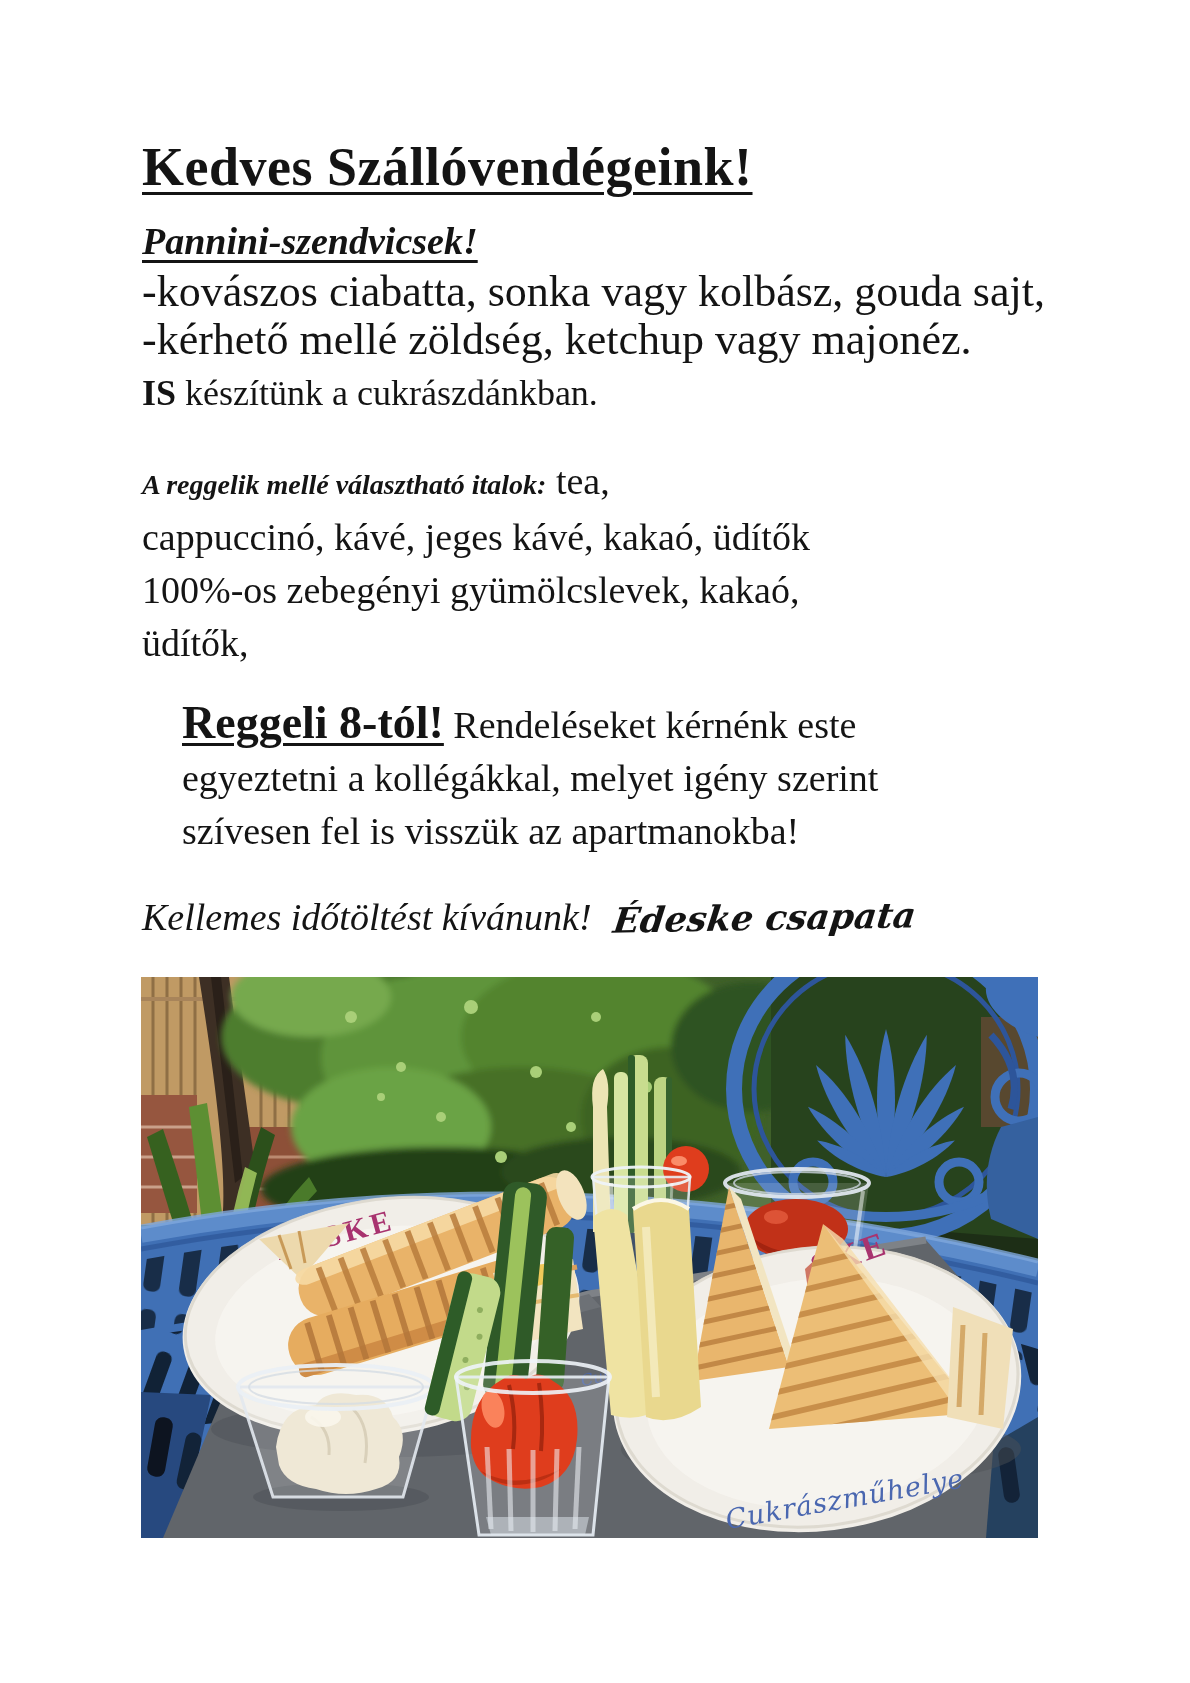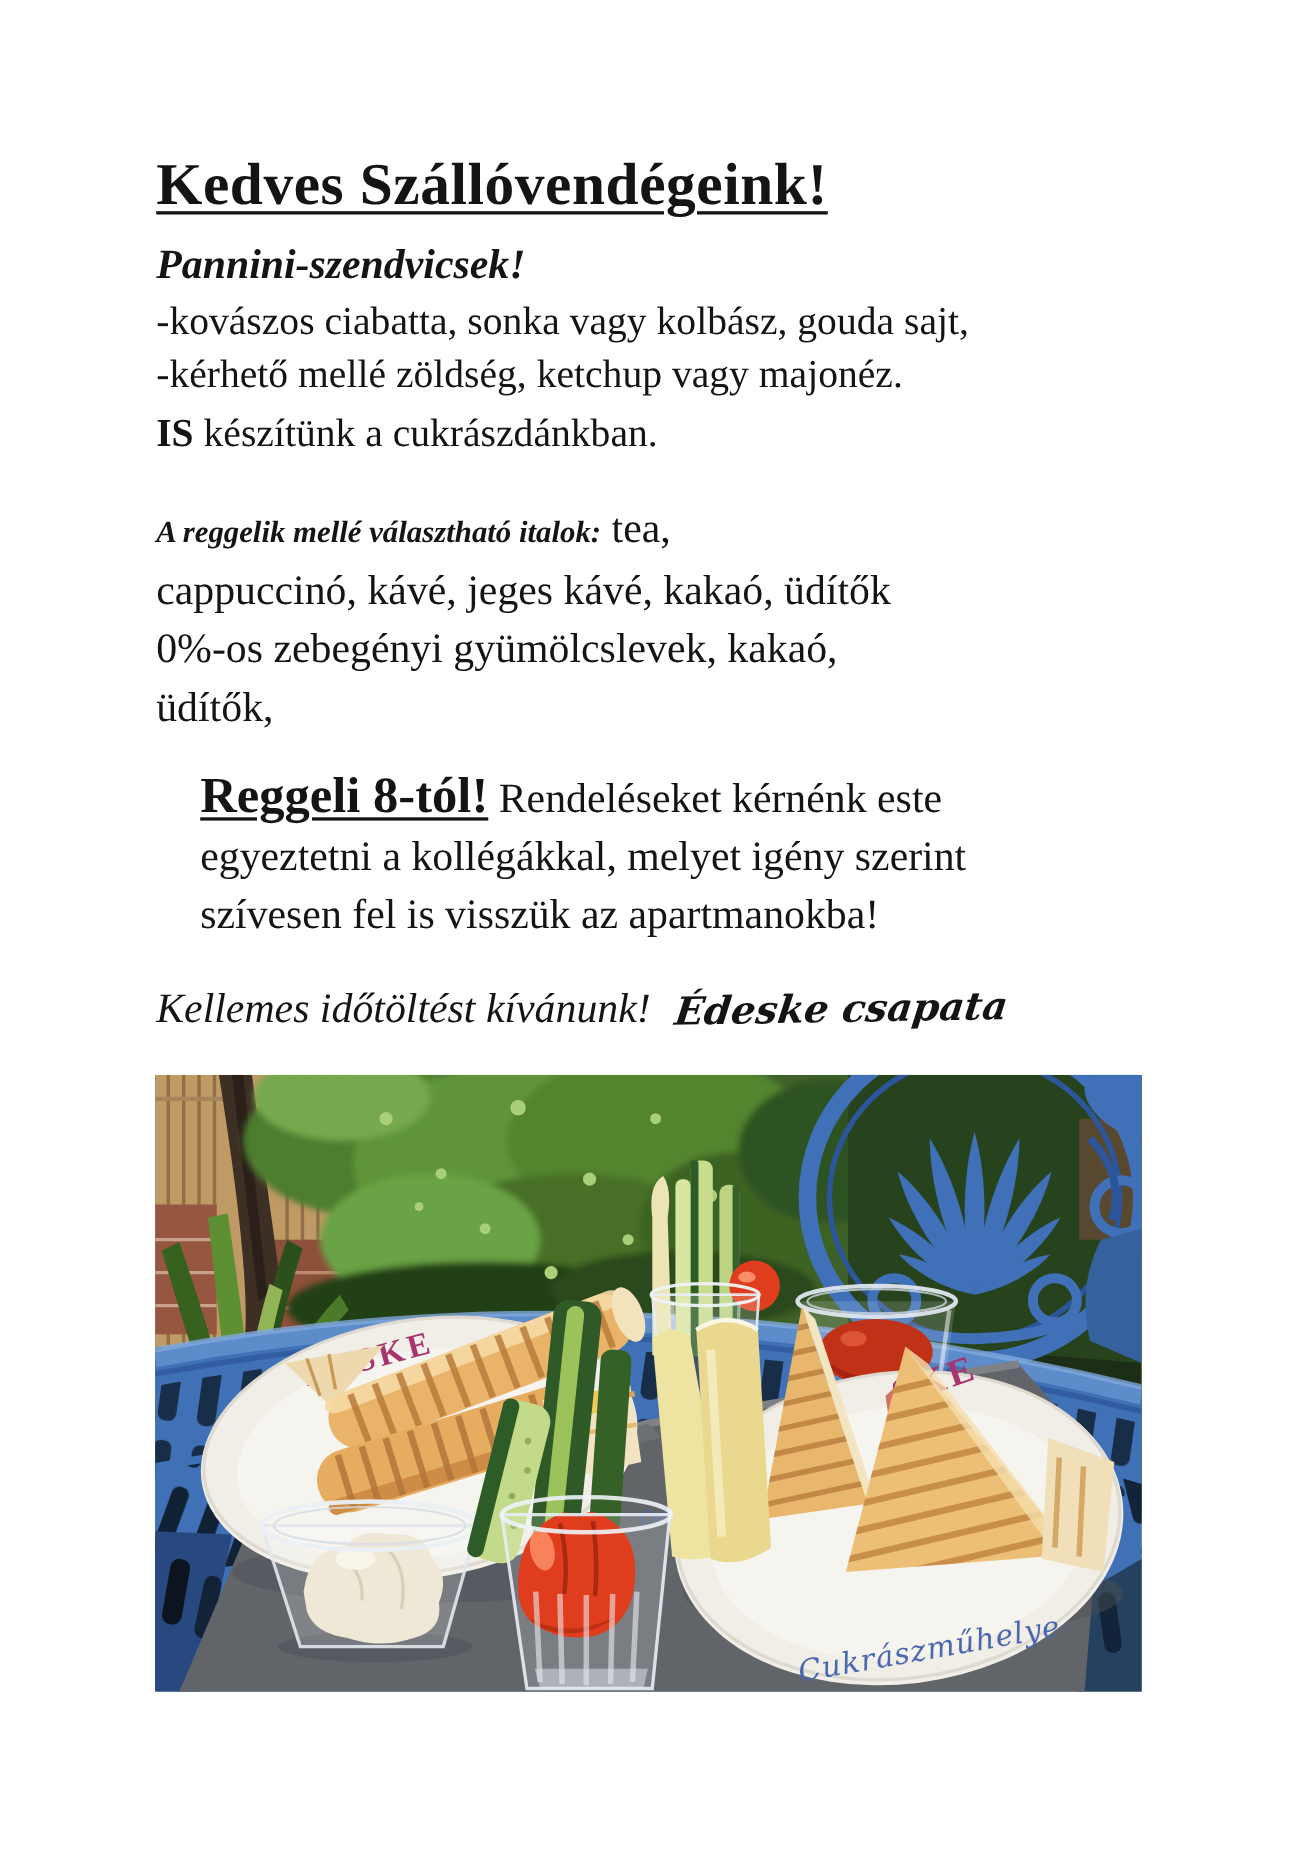--- a/index.html
+++ b/index.html
@@ -1,21 +1,21 @@
 <!DOCTYPE html>
 <html><head>
 <meta charset="utf-8">
 <style>
   html,body{margin:0;padding:0;}
   body{width:1190px;height:1683px;background:#ffffff;font-family:"Liberation Serif",serif;color:#141414;}
   .page{position:relative;width:1080px;height:1683px;overflow:hidden;background:#ffffff;}
   .abs{position:absolute;left:142px;}
   .title{top:136px;font-size:54px;font-weight:bold;text-decoration:underline;text-decoration-thickness:3px;text-underline-offset:7px;letter-spacing:0.5px;}
-  .subheading{top:219px;font-size:38px;font-weight:bold;font-style:italic;text-decoration-thickness:3px;text-underline-offset:6px;}
-  .body-lines{top:268px;font-size:36px;line-height:48px;}
+  .subheading{top:219px;font-size:38px;font-weight:bold;font-style:italic;text-decoration:underline;text-decoration-thickness:3px;text-underline-offset:6px;}
+  .body-lines{top:268px;font-size:44px;line-height:48px;}
   .is-line{top:372px;font-size:36px;}
   .is-line b{font-weight:bold;}
   .drinks{top:455px;font-size:38px;line-height:53px;}
   .lead-bi{font-weight:bold;font-style:italic;font-size:28px;}
   .breakfast{top:696px;font-size:38px;line-height:53px;margin-left:40px;}
   .reggeli{font-size:46px;font-weight:bold;text-decoration:underline;text-decoration-thickness:3px;text-underline-offset:5px;}
   .closing{top:895px;font-size:38px;font-style:italic;}
   .signature{display:inline-block;font-family:"DejaVu Serif",serif;font-size:35px;font-weight:bold;font-style:italic;transform:skewX(-8deg) rotate(-1deg);margin-left:22px;letter-spacing:0px;}
   .photo{position:absolute;left:141px;top:977px;width:897px;height:561px;overflow:hidden;}
   .photo svg{display:block;}
@@ -34,21 +34,21 @@
   <div class="abs body-lines">
     <div>-kovászos ciabatta, sonka vagy kolbász,  gouda sajt,</div>
     <div>-kérhető mellé zöldség, ketchup vagy majonéz.</div>
   </div>
 
   <div class="abs is-line"><b>IS</b><span> készítünk a cukrászdánkban.</span></div>
 
   <div class="abs drinks">
     <span class="lead-bi">A reggelik mellé választható italok:</span><span> tea,</span><br>
     <span>cappuccinó, kávé, jeges kávé, kakaó, üdítők</span><br>
-    <span>0%-os zebegényi gyümölcslevek, kakaó,</span><br>
+    <span>100%-os zebegényi gyümölcslevek, kakaó,</span><br>
     <span>üdítők,</span>
   </div>
 
   <div class="abs breakfast">
     <span class="reggeli">Reggeli 8-tól!</span><span> Rendeléseket kérnénk este</span><br>
     <span>egyeztetni a kollégákkal, melyet igény szerint</span><br>
     <span>szívesen fel is visszük az apartmanokba!</span>
   </div>
 
   <div class="abs closing">

